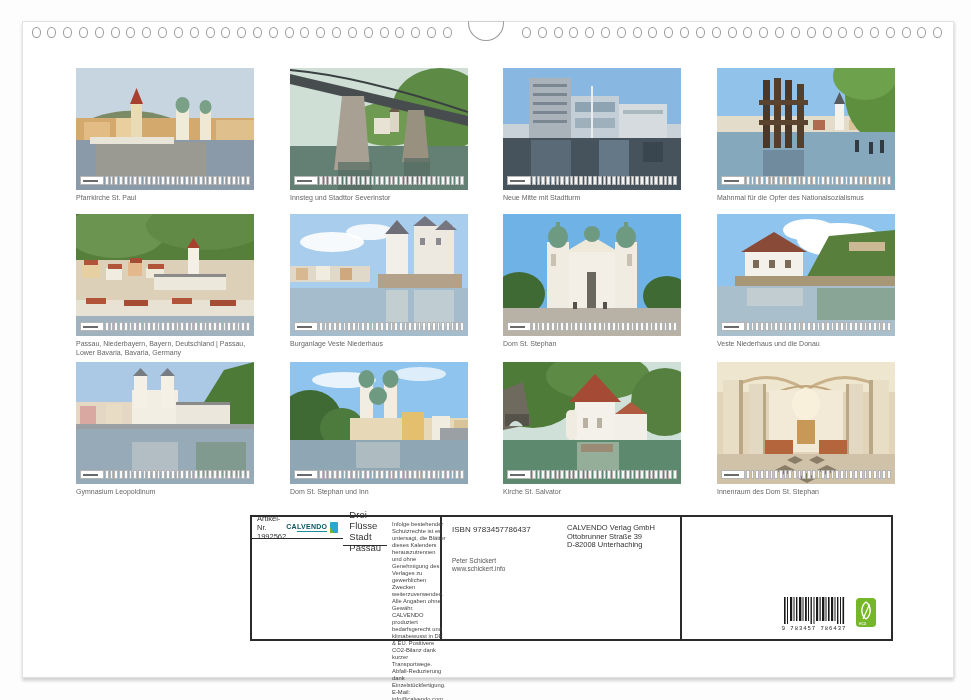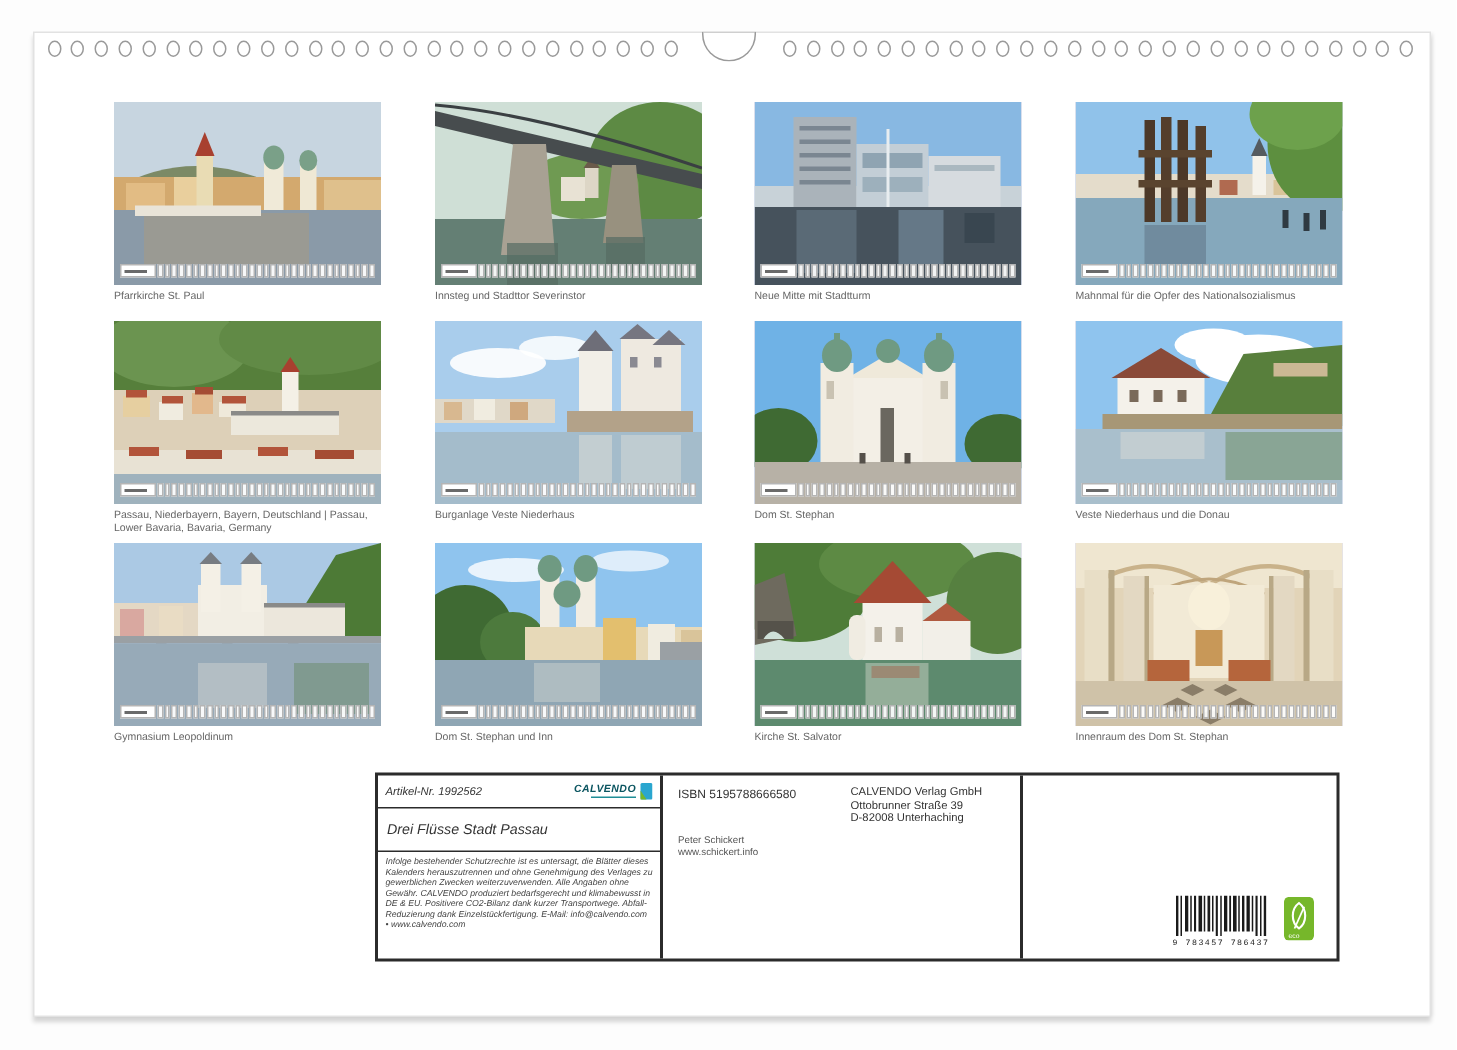--- a/index.html
+++ b/index.html
@@ -26,21 +26,21 @@
   .cal-strip{position:absolute;left:4px;right:4px;bottom:5px;height:9px;display:flex;gap:1px;}
   .cal-month{width:24px;background:#fff;border:1px solid #b5b5b5;box-sizing:border-box;position:relative;flex:none;}
   .cal-month::after{content:"";position:absolute;left:2px;top:3px;width:15px;height:2px;background:#6a6a6a;}
   .cal-day{flex:1;background:rgba(255,255,255,.93);border:1px solid #b5b5b5;box-sizing:border-box;}
 
   
   .big-title{position:absolute;left:75px;top:511px;font-size:17.5px;line-height:21px;color:#3e3e3e;white-space:pre-line;letter-spacing:.2px;}
   .info-boxes{position:absolute;left:250px;top:515px;width:643px;height:126px;display:flex;
               border:2px solid #2b2b2b;box-sizing:border-box;background:#fff;}
   .ib{position:relative;box-sizing:border-box;height:100%;}
-  .ib1{width:190px;border-right:2px solid #2b2b2b;display:flex;flex-direction:column;font-style:italic;}
+  .ib1{width:190px;border-right:2px solid #2b2b2b;display:flex;flex-direction:row;}
   .ib2{width:240px;border-right:2px solid #2b2b2b;}
   .ib3{flex:1;}
   .row-a{height:22px;border-bottom:1px solid #2b2b2b;display:flex;align-items:center;justify-content:space-between;padding:0 5px;box-sizing:border-box;}
   .row-b{height:29px;border-bottom:1px solid #2b2b2b;display:flex;align-items:center;padding:0 6px;box-sizing:border-box;font-size:9.5px;color:#333;}
   .row-c{flex:1;padding:4px 5px;font-size:5.8px;line-height:7px;color:#444;}
   .artikel{font-size:7.5px;color:#333;}
   .logo{display:flex;align-items:center;gap:2px;}
   .logo-txt{display:flex;flex-direction:column;align-items:flex-end;}
   .logo-name{font-size:7px;font-weight:bold;color:#0b5560;letter-spacing:.3px;line-height:7px;}
   .logo-tag{width:30px;height:1.5px;background:#1f8d96;margin-top:1px;}
@@ -846,21 +846,21 @@
             <rect x="1" y="0" width="8" height="11" rx="1" fill="#2aa6cf"></rect>
             <polygon points="1,11 1,5 5,11" fill="#76b72a"></polygon>
           </svg>
         </span>
       </div>
       <div class="row-b">Drei Flüsse Stadt Passau</div>
       <div class="row-c">Infolge bestehender Schutzrechte ist es untersagt, die Blätter dieses Kalenders herauszutrennen und ohne Genehmigung des Verlages zu gewerblichen Zwecken weiterzuverwenden. Alle Angaben ohne Gewähr. CALVENDO produziert bedarfsgerecht und klimabewusst in DE &amp; EU. Positivere CO2-Bilanz dank kurzer Transportwege. Abfall-Reduzierung dank Einzelstückfertigung. E-Mail: info@calvendo.com • www.calvendo.com</div>
     </div>
 
     <div class="ib ib2">
-      <span class="isbn">ISBN 5195788666580</span>
+      <span class="isbn">ISBN 9783457786437</span>
       <span class="publisher">CALVENDO Verlag GmbH
 Ottobrunner Straße 39
 D-82008 Unterhaching</span>
       <span class="photographer">Peter Schickert
 www.schickert.info</span>
     </div>
 
     <div class="ib ib3">
       <svg class="barcode" viewBox="0 0 62 33">
         <g fill="#1a1a1a">

